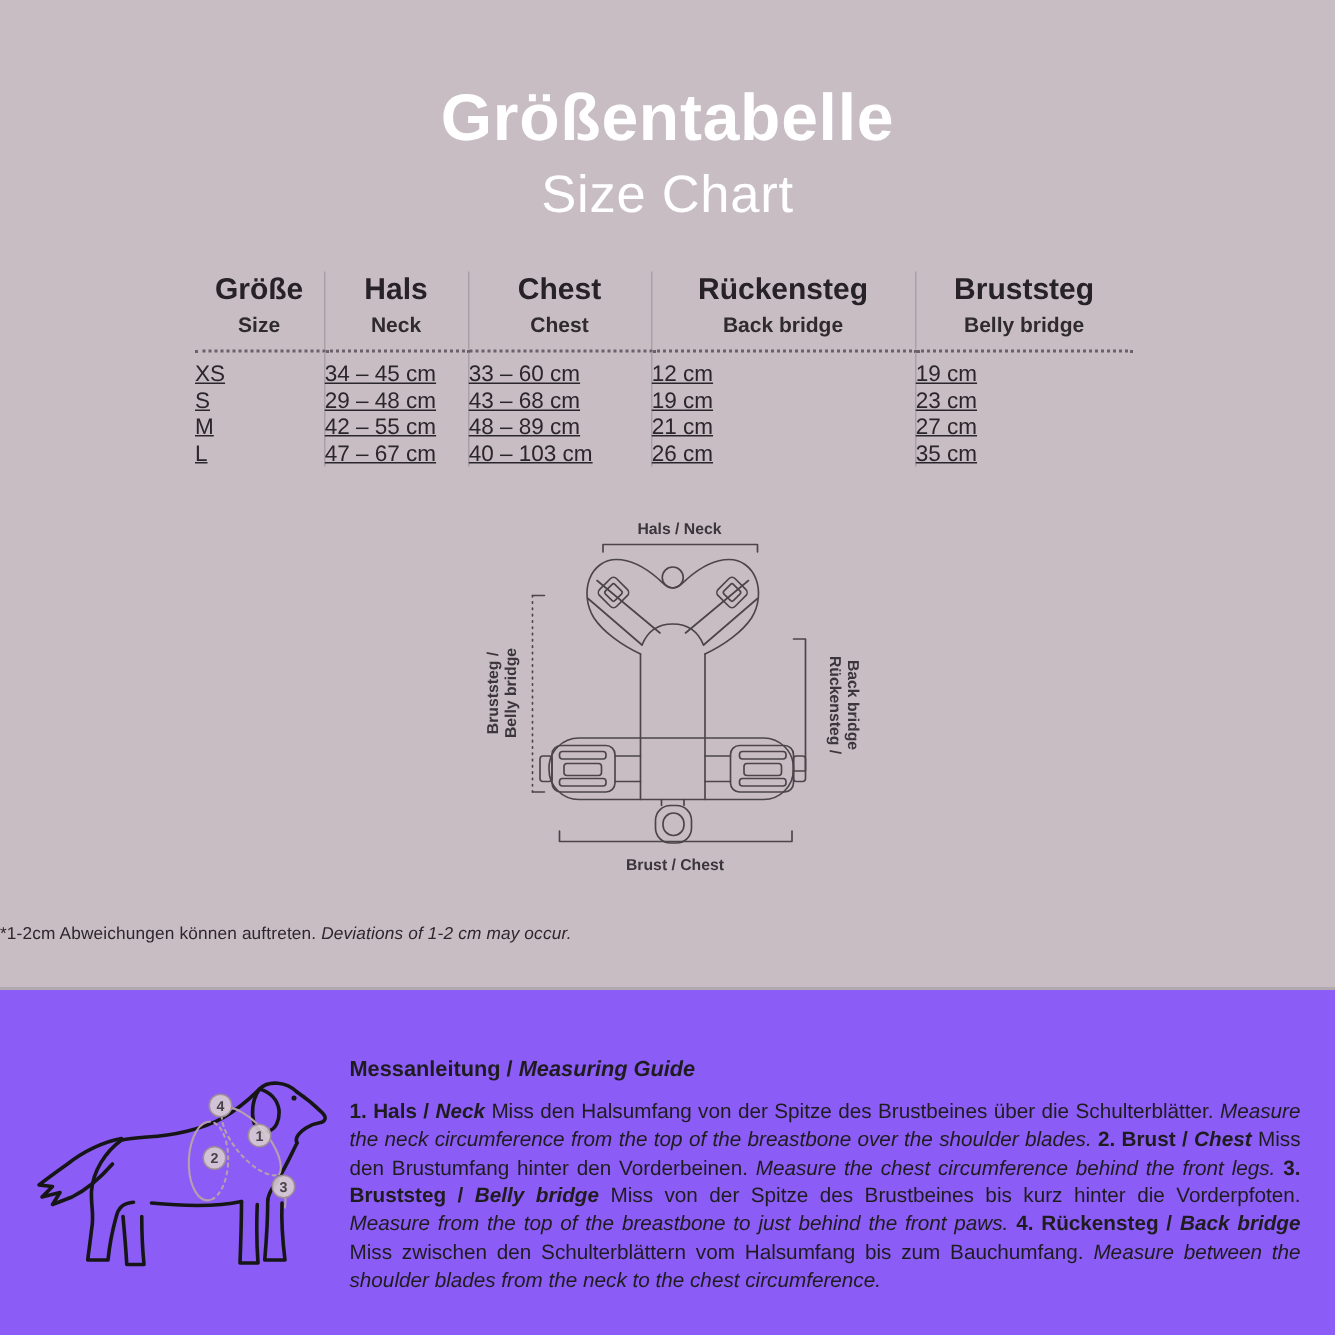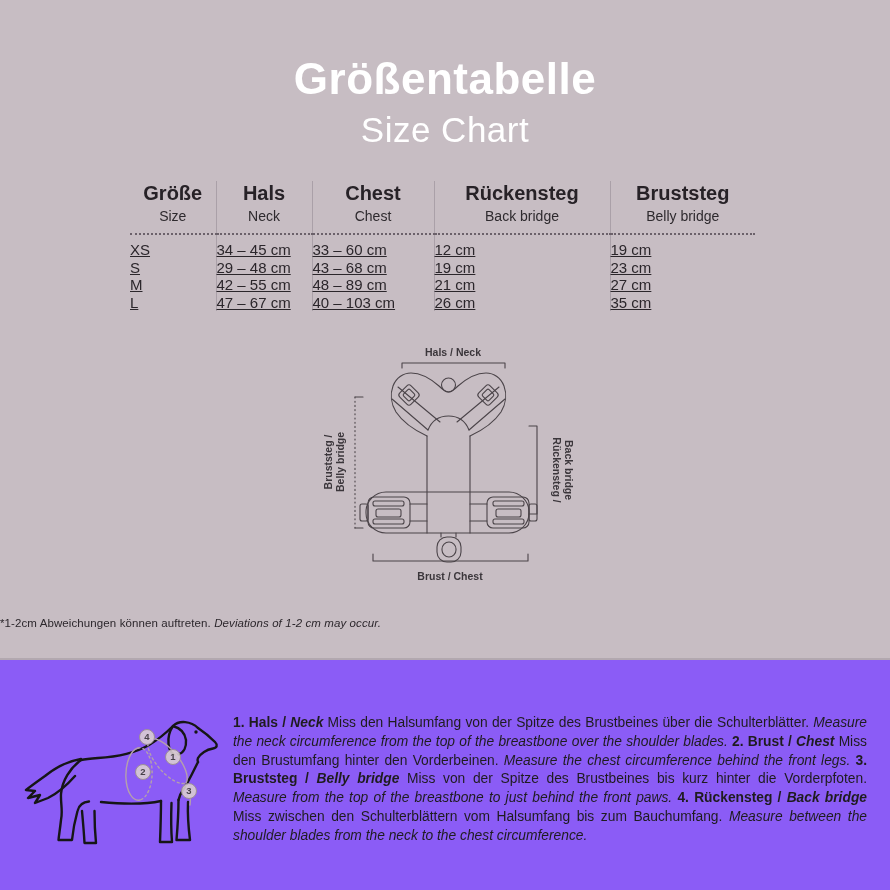--- a/index.html
+++ b/index.html
@@ -28,21 +28,21 @@
   .size-table col.c5{width:145px}
   .size-table th{
     padding:0 0 8px 0;vertical-align:top;font-weight:400;
   }
   .size-table th,.size-table td{}
   .size-table th:not(:last-child),.size-table td:not(:last-child){
     border-right:1px solid #aaa0a8;
   }
   .size-table thead th{border-bottom:2px dotted #6b616a;}
   .hdr-de{font-size:20px;font-weight:700;color:#272227;line-height:24px;}
-  .hdr-en{font-size:14px;font-weight:400;color:#2e2a2e;line-height:18px;margin-top:2px;}
+  .hdr-en{font-size:14px;font-weight:700;color:#2e2a2e;line-height:18px;margin-top:2px;}
   .size-table tbody tr:first-child td{padding-top:6px;}
   .size-table td{
     font-size:15px;font-weight:500;color:#2b262b;
     height:17.5px;line-height:17.5px;padding:0;text-decoration:underline;
   }
 
   
   .harness{position:absolute;left:310px;top:340px;}
   .diagram-label{font-size:10.5px;font-weight:600;fill:#3b363b;}
 
@@ -255,16 +255,17 @@
         <text x="174" y="96.4" text-anchor="middle" font-size="9.5" font-weight="600" fill="#48414a">3</text>
       </g>
       <g>
         <circle cx="132" cy="39" r="7.5" fill="#d9cdd3" fill-opacity="0.9" stroke="#9d8e97" stroke-width="1"></circle>
         <text x="132" y="42.4" text-anchor="middle" font-size="9.5" font-weight="600" fill="#48414a">4</text>
       </g>
     </g>
   </svg>
 
   <div class="guide">
+    <div class="guide-heading"><span class="b">Messanleitung / </span><span class="b i">Measuring Guide</span></div>
     <div class="guide-body"><span class="b">1. Hals / </span><span class="b i">Neck</span><span> Miss den Halsumfang von der Spitze des Brustbeines über die Schulterblätter. </span><span class="i">Measure the neck circumference from the top of the breastbone over the shoulder blades. </span><span class="b">2. Brust / </span><span class="b i">Chest</span><span> Miss den Brustumfang hinter den Vorderbeinen. </span><span class="i">Measure the chest circumference behind the front legs. </span><span class="b">3. Bruststeg / </span><span class="b i">Belly bridge</span><span> Miss von der Spitze des Brustbeines bis kurz hinter die Vorderpfoten. </span><span class="i">Measure from the top of the breastbone to just behind the front paws. </span><span class="b">4. Rückensteg / </span><span class="b i">Back bridge</span><span> Miss zwischen den Schulterblättern vom Halsumfang bis zum Bauchumfang. </span><span class="i">Measure between the shoulder blades from the neck to the chest circumference.</span></div>
   </div>
 
 </div>
 
 </body></html>

